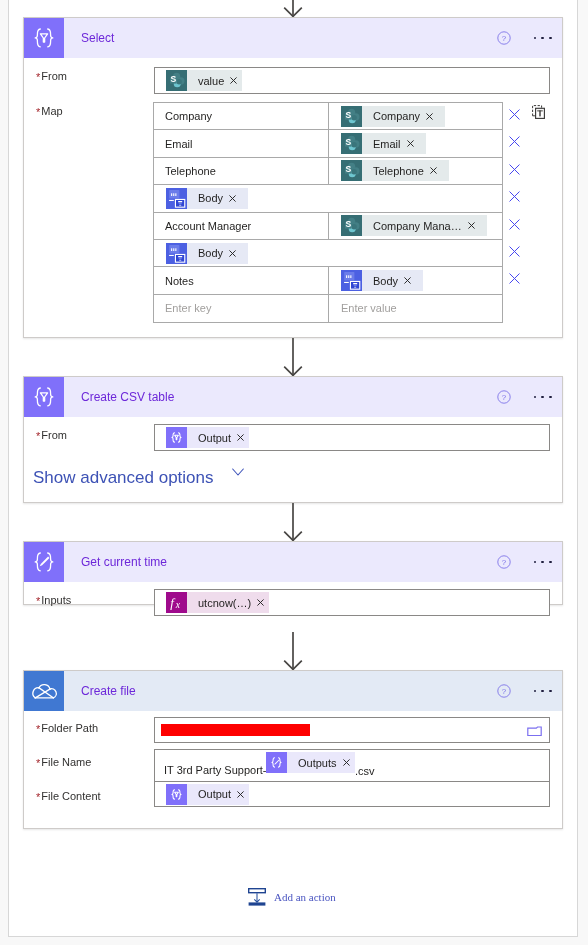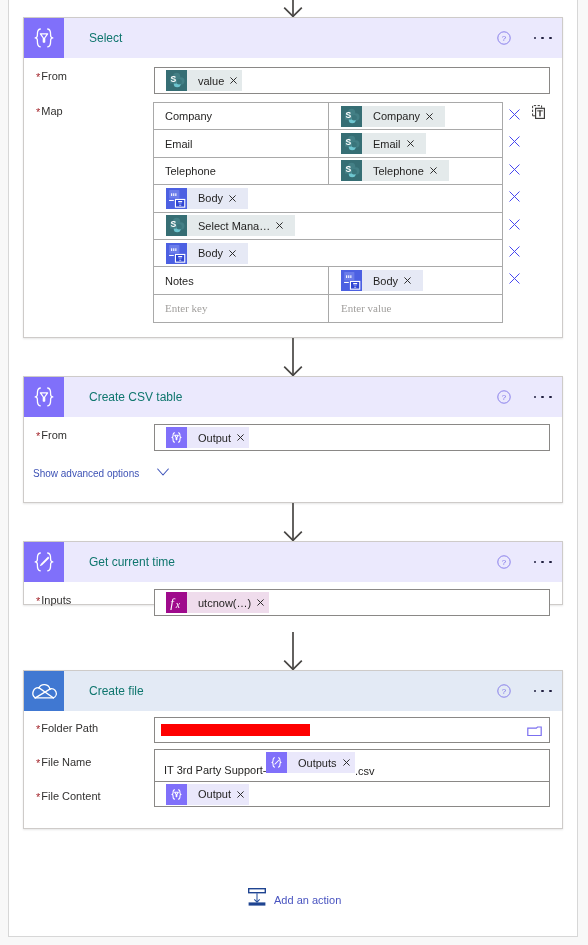--- a/index.html
+++ b/index.html
@@ -5,51 +5,51 @@
   html,body{margin:0;padding:0;}
   body{width:588px;height:945px;background:#f8f8f8;font-family:"Liberation Sans",sans-serif;overflow:hidden;}
   #root{position:relative;width:588px;height:945px;}
   .canvas{position:absolute;left:8px;top:-240px;width:570px;height:1177px;background:#fff;border:1px solid #d7d7d7;box-sizing:border-box;}
 
   .card{position:absolute;left:23px;width:540px;background:#fff;border:1px solid #cecbc9;box-sizing:border-box;box-shadow:0 0.6px 1.8px rgba(0,0,0,0.10);}
   .card-hdr{height:40px;background:#ebe9fd;display:flex;align-items:center;position:relative;}
   .card-hdr.blue{background:#e3eaf5;}
   .icon-box{width:40px;height:40px;flex:0 0 40px;background:#8070fa;}
   .icon-box.od{background:#4078d2;}
-  .card-title{margin-left:25px;font-size:12px;color:#0f766e;}
+  .card-title{margin-left:17px;font-size:12px;color:#6d28d9;}
   .help-btn{position:absolute;left:473px;top:13px;width:14px;height:14px;}
   .ell-btn{position:absolute;left:509.5px;top:16px;width:26px;height:8px;display:flex;align-items:center;gap:5.4px;}
   .ell-btn i{width:2.6px;height:2.6px;border-radius:50%;background:#201f3f;display:block;}
 
   .flabel{position:absolute;font-size:11px;color:#323130;white-space:nowrap;}
   .ast{color:#a4262c;font-size:11px;position:relative;top:1px;margin-right:1px;}
 
   .inbox{position:absolute;background:#fff;border:1px solid #8a8886;box-sizing:border-box;display:flex;align-items:center;}
 
   .token{display:inline-flex;align-items:center;height:21px;background:#e4eaeb;font-size:11px;color:#201f1e;white-space:nowrap;}
   .token .tico{width:21px;height:21px;flex:0 0 21px;display:block;}
   .token .tlbl{padding-left:11px;}
   .token .tx{padding:0 5px 0 6px;display:flex;align-items:center;line-height:0;}
   .token.purple{background:#eae8fb;}
   .token.purpleblue{background:#e6e9f5;}
   .token.pink{background:#efdcec;}
   .token.wide .tx{padding:0 12px 0 6px;}
 
   .maptable{position:absolute;border:1px solid #a9a9a9;box-sizing:border-box;}
   .maprow{display:flex;box-sizing:border-box;border-bottom:1px solid #a9a9a9;}
-  .maprow:last-child{border-bottom:none;font-family:Liberation Serif, serif;}
+  .maprow:last-child{border-bottom:none;}
   .mapkey{box-sizing:border-box;border-right:1px solid #a9a9a9;display:flex;align-items:center;padding-left:11px;font-size:11px;color:#201f1e;}
   .mapval{flex:1;box-sizing:border-box;display:flex;align-items:center;padding-left:12px;font-size:11px;color:#201f1e;}
   .ph{color:#a19f9d;}
   .xbtn{position:absolute;width:14px;height:14px;}
   .tmbtn{position:absolute;width:15px;height:15px;}
 
-  .adv{position:absolute;font-size:10px;color:#3d52b5;display:flex;gap:18px;}
+  .adv{position:absolute;font-size:17px;color:#3d52b5;display:flex;gap:18px;}
   .arrow{position:absolute;}
-  .addaction{position:absolute;display:flex;align-items:flex-end;}
+  .addaction{position:absolute;display:flex;align-items:center;font-family:Liberation Serif, serif;}
   .addaction .al{font-size:11px;color:#4954c0;margin-left:8px;}
   .redbar{position:absolute;background:#fe0000;}
 </style>
 </head>
 <body>
 
 <div id="root">
   <div class="canvas"></div>
   <div class="card" style="top:17px;height:321px">
   <div class="card-hdr">
@@ -188,32 +188,33 @@
                 <svg width="7" height="7" viewBox="0 0 7 7">
                   <g stroke="#242424" stroke-width="0.95" stroke-linecap="round">
                     <path d="M0.7 0.7 L6.3 6.3 M6.3 0.7 L0.7 6.3"></path>
                   </g>
                 </svg>
               </span>
             </span>
           </div>
     </div>
     <div class="maprow" style="height:27.4px">
+      <div class="mapkey" style="width:175px">Account Manager</div>
       <div class="mapval">
             <span class="token  wide">
               <span class="tico"><svg width="21" height="21" viewBox="0 0 21 21">
 <rect width="21" height="21" fill="#366e74"></rect>
 <circle cx="10.6" cy="6.3" r="3.6" fill="#437f85"></circle>
 <circle cx="14.8" cy="10.9" r="3.7" fill="#437f85"></circle>
 <circle cx="11.2" cy="13.8" r="3.5" fill="#6ec6d0"></circle>
 <circle cx="13.1" cy="11.8" r="2.7" fill="#3a757b"></circle>
 <rect x="4.0" y="7.0" width="6.6" height="6.6" fill="#437f85"></rect>
 <text x="7.3" y="12.4" font-family="Liberation Sans, sans-serif" font-size="8.6" font-weight="bold" fill="#fff" text-anchor="middle">S</text>
 </svg></span>
-              <span class="tlbl">Select Mana…</span>
+              <span class="tlbl">Company Mana…</span>
               <span class="tx">
                 <svg width="7" height="7" viewBox="0 0 7 7">
                   <g stroke="#242424" stroke-width="0.95" stroke-linecap="round">
                     <path d="M0.7 0.7 L6.3 6.3 M6.3 0.7 L0.7 6.3"></path>
                   </g>
                 </svg>
               </span>
             </span>
           </div>
     </div>

